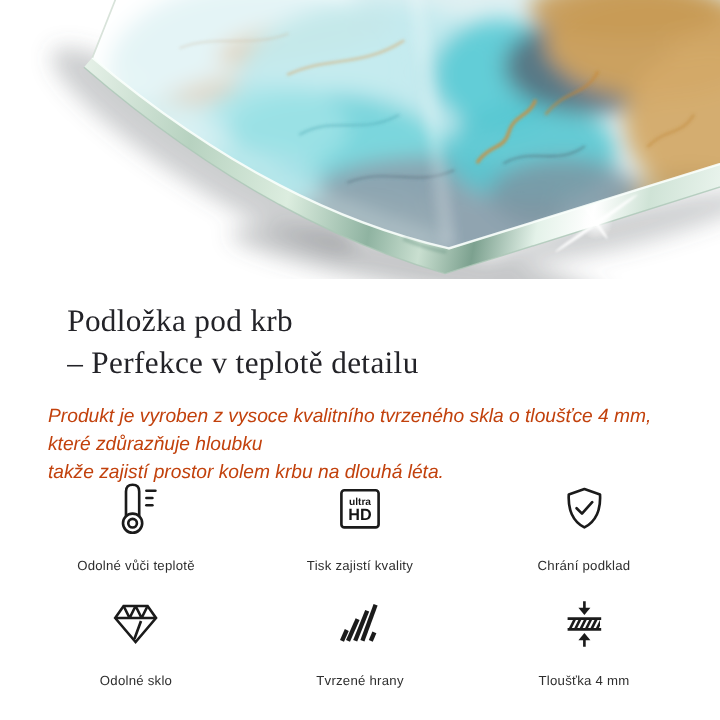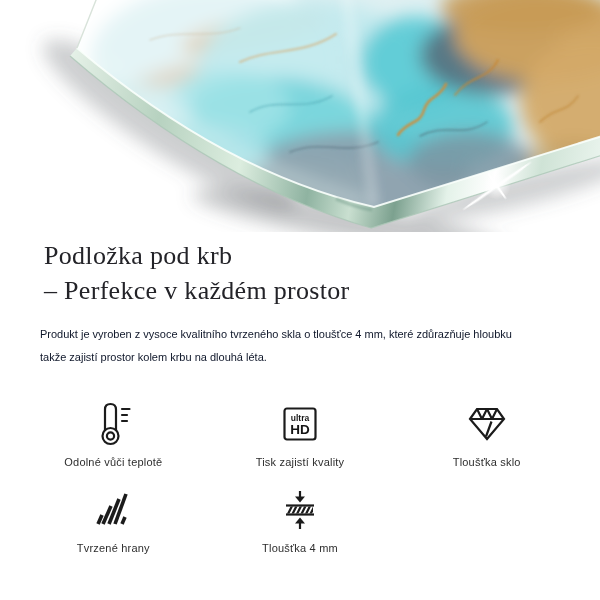--- a/index.html
+++ b/index.html
@@ -1,27 +1,27 @@
 <!DOCTYPE html>
 <html><head>
 <meta charset="utf-8">
 <style>
   html,body{margin:0;padding:0;background:#fff;}
   .page{position:relative;width:600px;height:600px;background:#fff;overflow:hidden;
         font-family:"Liberation Sans",sans-serif;}
   .hero{position:absolute;left:0;top:0;width:600px;height:232px;}
   .content{position:absolute;left:40px;top:234px;width:532px;}
-  .title{margin:4px;font-family:"Liberation Serif",serif;font-weight:400;
+  .title{margin:16px;font-family:"Liberation Serif",serif;font-weight:400;
          font-size:26px;line-height:35px;color:#232328;letter-spacing:.3px;}
-  .desc{margin-top:15px;font-size:11px;line-height:23px;color:#0f172a;}
+  .desc{margin-top:15px;font-size:16px;line-height:23px;color:#c2410c;font-style:italic;}
   .grid{position:absolute;left:20px;top:402px;width:560px;display:grid;
         grid-template-columns:1fr 1fr 1fr;row-gap:20px;}
   .feat{display:flex;flex-direction:column;align-items:center;}
   .iconbox{height:44px;display:flex;align-items:center;justify-content:center;}
-  .lbl{margin-top:10px;font-size:11px;color:#2e2e2e;letter-spacing:.2px;}
+  .lbl{margin-top:20px;font-size:11px;color:#2e2e2e;letter-spacing:.2px;}
   
   .st{fill:none;stroke:#1b1b1b;stroke-width:2.2;stroke-linecap:round;stroke-linejoin:round;}
   .stq{fill:none;stroke:#1b1b1b;stroke-width:2.2;stroke-linecap:butt;stroke-linejoin:miter;}
   .stripe{fill:none;stroke:#1b1b1b;stroke-width:3.6;stroke-linecap:butt;}
   .fl{fill:#1b1b1b;stroke:none;}
   .badge-txt{font-family:"Liberation Sans",sans-serif;font-weight:700;fill:#151515;}
 </style>
 </head>
 <body>
 
@@ -121,21 +121,21 @@
         <ellipse cx="497" cy="186" rx="42" ry="1.6" fill="#ffffff" transform="rotate(-35 497 186)" filter="url(#fbs)" opacity="0.95"></ellipse>
         <ellipse cx="497" cy="186" rx="16" ry="1.3" fill="#ffffff" transform="rotate(55 497 186)" filter="url(#fbs)"></ellipse>
         <circle cx="497" cy="186" r="2.2" fill="#ffffff"></circle>
       </g>
     </svg>
   </div>
 
   <div class="content">
     <h1 class="title">
       <span style="display:block">Podložka pod krb</span>
-      <span style="display:block">– Perfekce v každém prostor</span>
+      <span style="display:block">– Perfekce v teplotě detailu</span>
     </h1>
     <div class="desc">
       <span style="display:block">Produkt je vyroben z vysoce kvalitního tvrzeného skla o tloušťce 4 mm, které zdůrazňuje hloubku</span>
       <span style="display:block">takže zajistí prostor kolem krbu na dlouhá léta.</span>
     </div>
   </div>
 
   <div class="grid">
 
     <div class="feat">
@@ -156,29 +156,38 @@
       <div class="iconbox">
         <svg width="42" height="42" viewBox="0 0 42 42">
           <rect class="st" x="5.5" y="5.5" width="31" height="31" rx="2.5" stroke-width="2.6"></rect>
           <text class="badge-txt" x="21" y="17.5" font-size="8.5" text-anchor="middle">ultra</text>
           <text class="badge-txt" x="21" y="30.5" font-size="13.5" text-anchor="middle">HD</text>
         </svg>
       </div>
       <div class="lbl">Tisk zajistí kvality</div>
     </div>
 
+    <div class="feat">
+      <div class="iconbox">
+        <svg width="42" height="42" viewBox="0 0 42 42">
+          <path class="st" stroke-width="2.4" d="M21,4.5 L34,9 C34.3,14 34,20 31.5,25.5 C29,31 25,34.5 21,36.5 C17,34.5 13,31 10.5,25.5 C8,20 7.7,14 8,9 Z"></path>
+          <path class="st" stroke-width="2.6" d="M14.5,20.5 L19,25 L27.5,15.5"></path>
+        </svg>
+      </div>
+      <div class="lbl">Chrání podklad</div>
+    </div>
 
     <div class="feat">
       <div class="iconbox">
         <svg width="42" height="38" viewBox="0 0 42 38">
           <path class="stq" d="M4,14 L11,4 L31,4 L38,14 L21,34 Z"></path>
           <path class="stq" stroke-width="1.8" d="M4,14 L38,14 M11,4 L16,14 M21,4 L16,14 M21,4 L26,14 M31,4 L26,14 M25.5,16.5 L20,31.5"></path>
         </svg>
       </div>
-      <div class="lbl">Tloušťka sklo</div>
+      <div class="lbl">Odolné sklo</div>
     </div>
 
     <div class="feat">
       <div class="iconbox">
         <svg width="42" height="42" viewBox="0 0 42 42">
           <line class="stripe" x1="6" y1="35" x2="10" y2="26"></line>
           <line class="stripe" x1="11" y1="35" x2="19" y2="17"></line>
           <line class="stripe" x1="17" y1="35" x2="27" y2="10"></line>
           <line class="stripe" x1="23" y1="35" x2="34" y2="5"></line>
           <line class="stripe" x1="30" y1="35" x2="33" y2="28"></line>

